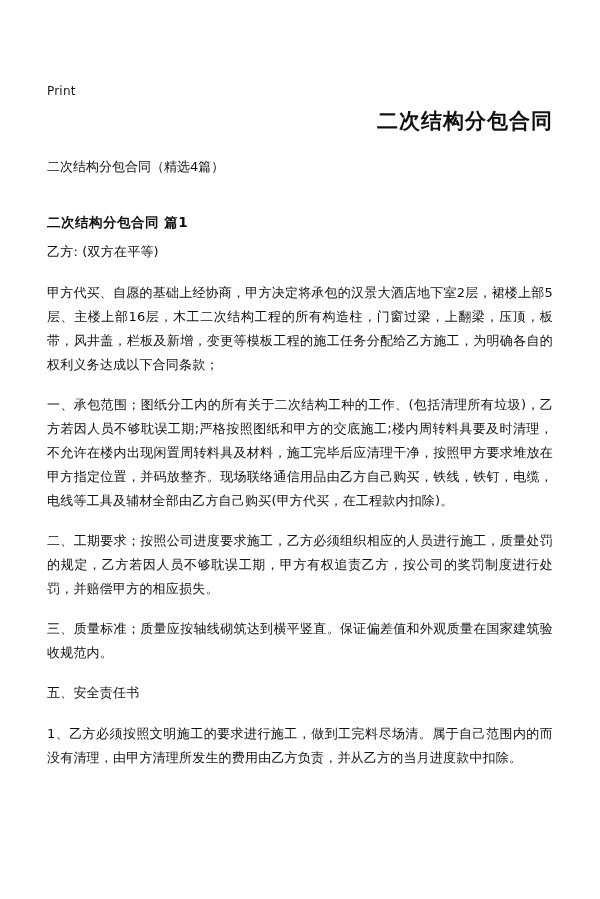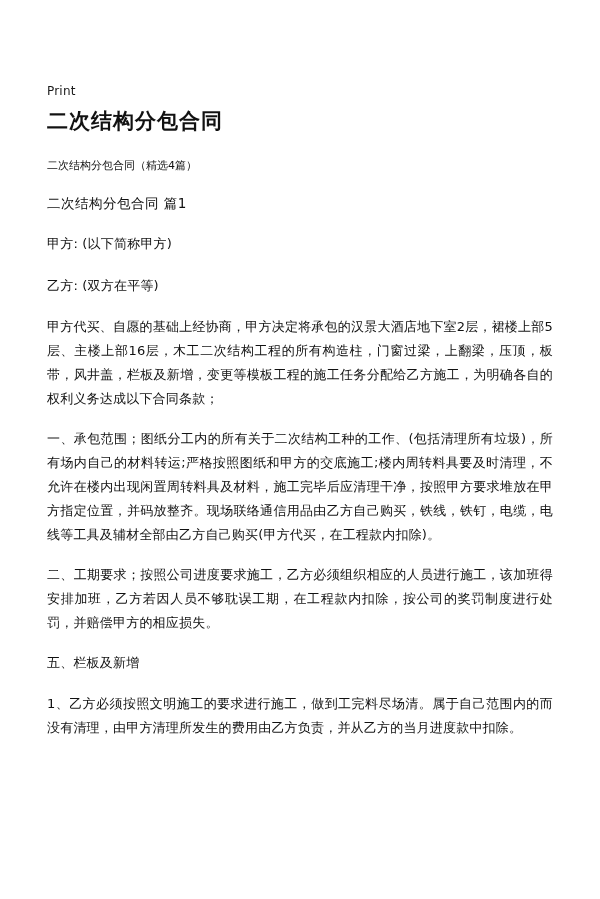--- a/index.html
+++ b/index.html
@@ -29,36 +29,36 @@
     color: #1a1a1a;
     letter-spacing: 0.2px;
   }
   .content {
     position: absolute;
     top: 108px;
     left: 47px;
     width: 506px;
   }
   .doc-title {
-    text-align: left;
+    text-align: right;
     font-size: 21px;
     font-weight: bold;
     line-height: 1.3;
     margin: 0 0 22px 0;
     letter-spacing: 1px;
   }
   .subtitle {
-    font-size: 11px;
+    font-size: 13px;
     line-height: 1.6;
-    margin: 0 0 18px 0;
+    margin: 0 0 34px 0;
   }
   .section-heading {
     font-size: 13.5px;
-    font-weight: normal;
-    margin: 0 0 18px 0;
+    font-weight: bold;
+    margin: 0 0 6px 0;
     line-height: 1.6;
     letter-spacing: 0.5px;
   }
   .para {
     font-size: 13px;
     line-height: 1.85;
     margin: 0 0 16px 0;
     text-align: justify;
     text-justify: inter-ideograph;
     letter-spacing: 0.2px;
@@ -75,22 +75,22 @@
   <div class="print-label">Print</div>
 
   <div class="content">
 
     <h1 class="doc-title">二次结构分包合同</h1>
 
     <p class="subtitle">二次结构分包合同（精选4篇）</p>
 
     <p class="section-heading">二次结构分包合同  篇1</p>
 
-    <p class="para short">甲方: (以下简称甲方)</p>
     <p class="para short">乙方: (双方在平等)</p>
     <p class="para">甲方代买、自愿的基础上经协商，甲方决定将承包的汉景大酒店地下室2层，裙楼上部5层、主楼上部16层，木工二次结构工程的所有构造柱，门窗过梁，上翻梁，压顶，板带，风井盖，栏板及新增，变更等模板工程的施工任务分配给乙方施工，为明确各自的权利义务达成以下合同条款；</p>
-    <p class="para">一、承包范围；图纸分工内的所有关于二次结构工种的工作、(包括清理所有垃圾)，所有场内自己的材料转运;严格按照图纸和甲方的交底施工;楼内周转料具要及时清理，不允许在楼内出现闲置周转料具及材料，施工完毕后应清理干净，按照甲方要求堆放在甲方指定位置，并码放整齐。现场联络通信用品由乙方自己购买，铁线，铁钉，电缆，电线等工具及辅材全部由乙方自己购买(甲方代买，在工程款内扣除)。</p>
-    <p class="para">二、工期要求；按照公司进度要求施工，乙方必须组织相应的人员进行施工，该加班得安排加班，乙方若因人员不够耽误工期，在工程款内扣除，按公司的奖罚制度进行处罚，并赔偿甲方的相应损失。</p>
-    <p class="para short">五、栏板及新增</p>
+    <p class="para">一、承包范围；图纸分工内的所有关于二次结构工种的工作、(包括清理所有垃圾)，乙方若因人员不够耽误工期;严格按照图纸和甲方的交底施工;楼内周转料具要及时清理，不允许在楼内出现闲置周转料具及材料，施工完毕后应清理干净，按照甲方要求堆放在甲方指定位置，并码放整齐。现场联络通信用品由乙方自己购买，铁线，铁钉，电缆，电线等工具及辅材全部由乙方自己购买(甲方代买，在工程款内扣除)。</p>
+    <p class="para">二、工期要求；按照公司进度要求施工，乙方必须组织相应的人员进行施工，质量处罚的规定，乙方若因人员不够耽误工期，甲方有权追责乙方，按公司的奖罚制度进行处罚，并赔偿甲方的相应损失。</p>
+    <p class="para">三、质量标准；质量应按轴线砌筑达到横平竖直。保证偏差值和外观质量在国家建筑验收规范内。</p>
+    <p class="para short">五、安全责任书</p>
     <p class="para">1、乙方必须按照文明施工的要求进行施工，做到工完料尽场清。属于自己范围内的而没有清理，由甲方清理所发生的费用由乙方负责，并从乙方的当月进度款中扣除。</p>
 
   </div>
 </div>
 
 </body></html>

